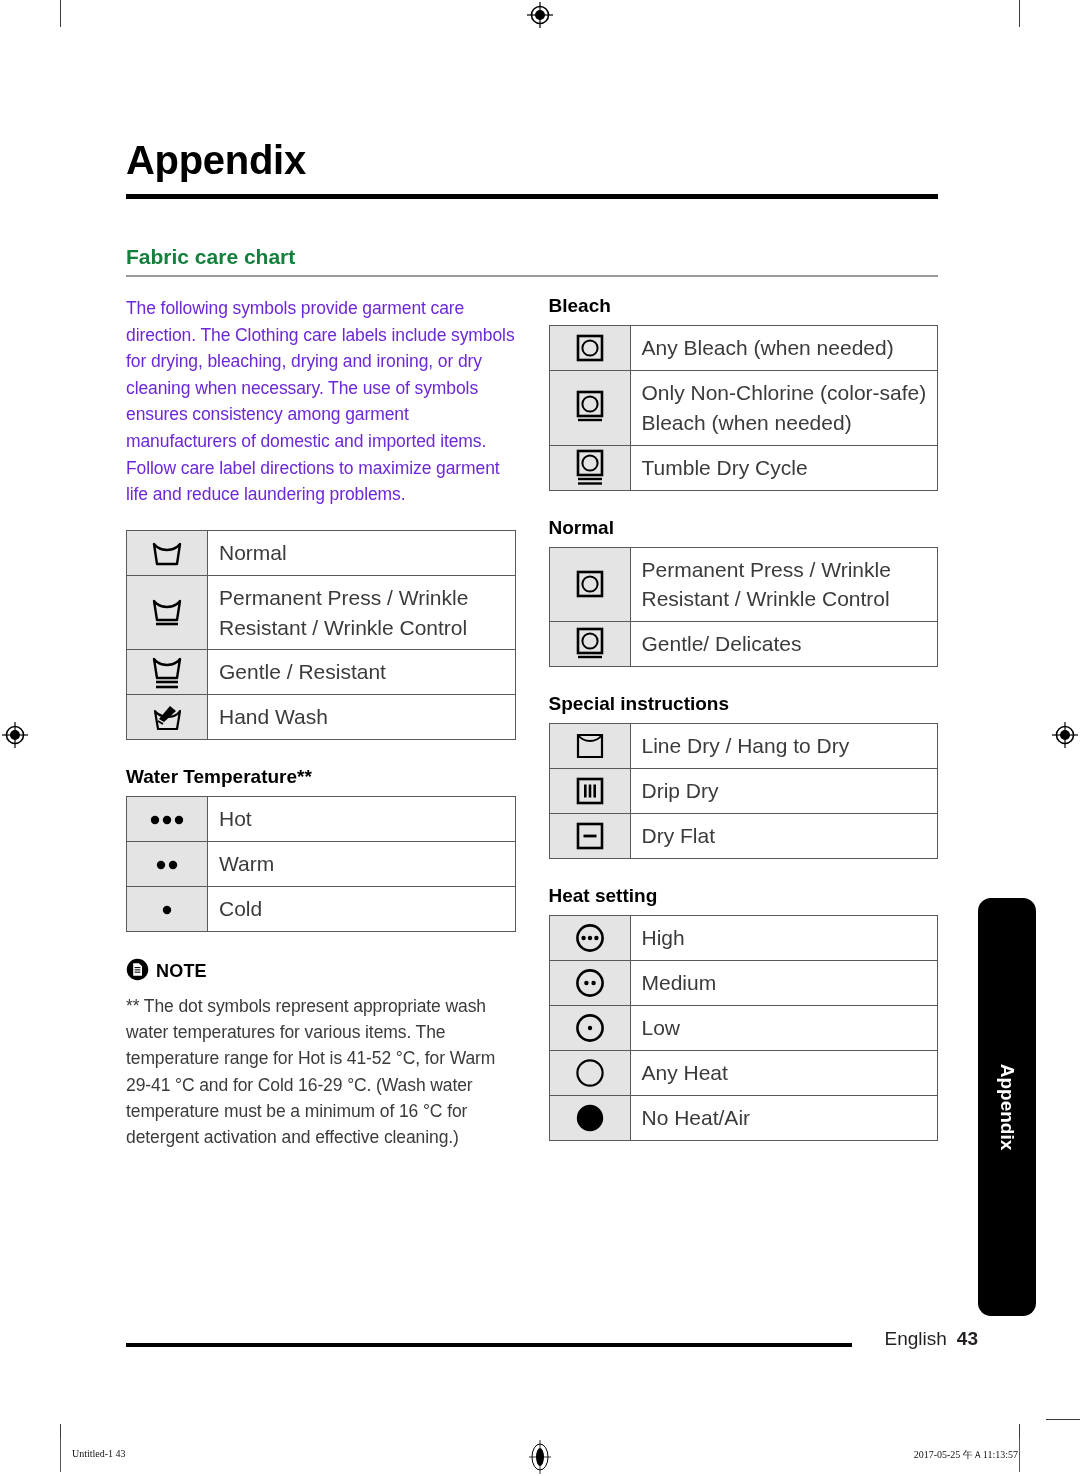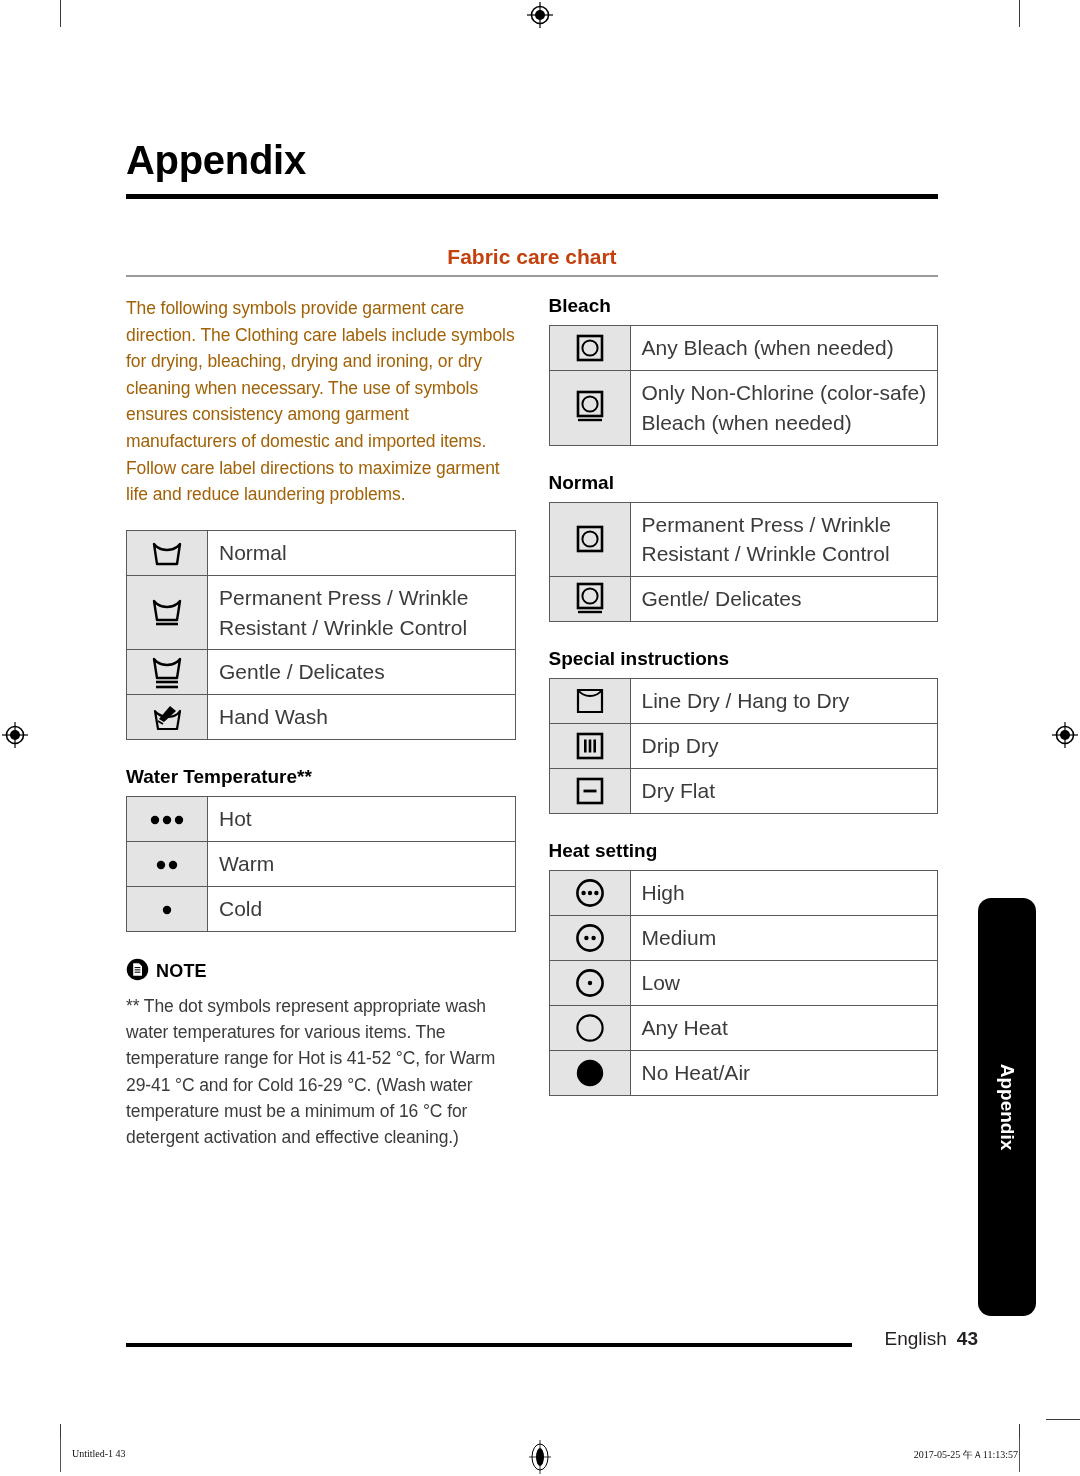--- a/index.html
+++ b/index.html
@@ -56,43 +56,42 @@
     height: 5px;
     background: #000;
     width: 100%;
     margin-bottom: 46px;
   }
 
   .section-title {
     font-size: 21px;
     font-weight: bold;
     margin: 0 0 6px 0;
-    color: #c2410c;
-    text-align: center;
+    color: #15803d;
   }
   .section-rule {
     height: 2px;
     background: #9a9a9a;
     width: 100%;
     margin-bottom: 18px;
   }
 
   .cols {
     display: flex;
     gap: 33px;
   }
   .col {
     width: 390px;
   }
 
   p.intro {
     font-size: 17.5px;
     line-height: 1.52;
     margin: 0 0 22px 0;
-    color: #a16207;
+    color: #6d28d9;
     letter-spacing: -0.1px;
   }
 
   h3.sub {
     font-size: 19px;
     font-weight: bold;
     color: #000;
     margin: 0 0 8px 0;
   }
   h3.sub.spaced { margin-top: 26px; }
@@ -290,21 +289,21 @@
             </tr>
             <tr>
               <td class="sym">
                 <svg width="34" height="35" viewBox="0 0 34 35" aria-hidden="true">
                   <path d="M4 4 C4 4 8 10 17 10 C26 10 30 4 30 4 L27 23 L7 23 Z" fill="none" stroke="#000" stroke-width="2.4" stroke-linejoin="round"></path>
                   <line x1="6" y1="27" x2="28" y2="27" stroke="#000" stroke-width="2.6"></line>
                   <line x1="6" y1="32" x2="28" y2="32" stroke="#000" stroke-width="2.6"></line>
                 </svg>
               </td>
               <td class="lbl">
-                <span>Gentle / Delicates</span>
+                <span>Gentle / Resistant</span>
               </td>
             </tr>
             <tr>
               <td class="sym">
                 <svg width="34" height="30" viewBox="0 0 34 30" aria-hidden="true">
                   <path d="M5 9 C5 9 9 15 18 15 C27 15 30 9 30 9 L27 27 L8 27 Z" fill="none" stroke="#000" stroke-width="2.2" stroke-linejoin="round"></path>
                   <path d="M9 17 L20 4 L26 9 L14 20 Z" fill="#000"></path>
                   <path d="M8 19 L13 22" stroke="#000" stroke-width="2"></path>
                 </svg>
               </td>
@@ -392,20 +391,33 @@
                   <rect x="3" y="2" width="24" height="24" fill="none" stroke="#000" stroke-width="2.6"></rect>
                   <circle cx="15" cy="14" r="7.6" fill="none" stroke="#000" stroke-width="2"></circle>
                   <line x1="3" y1="30" x2="27" y2="30" stroke="#000" stroke-width="2.4"></line>
                 </svg>
               </td>
               <td class="lbl">
                 <span class="l2">Only Non-Chlorine (color-safe)</span>
                 <span class="l2">Bleach (when needed)</span>
               </td>
             </tr>
+            <tr>
+              <td class="sym">
+                <svg width="30" height="38" viewBox="0 0 30 38" aria-hidden="true">
+                  <rect x="3" y="2" width="24" height="24" fill="none" stroke="#000" stroke-width="2.6"></rect>
+                  <circle cx="15" cy="14" r="7.6" fill="none" stroke="#000" stroke-width="2"></circle>
+                  <line x1="3" y1="30" x2="27" y2="30" stroke="#000" stroke-width="2.4"></line>
+                  <line x1="3" y1="34.5" x2="27" y2="34.5" stroke="#000" stroke-width="2.4"></line>
+                </svg>
+              </td>
+              <td class="lbl">
+                <span>Tumble Dry Cycle</span>
+              </td>
+            </tr>
           </tbody>
         </table>
 
         <h3 class="sub spaced">Normal</h3>
         <table class="care">
           <tbody>
             <tr>
               <td class="sym">
                 <svg width="30" height="30" viewBox="0 0 30 30" aria-hidden="true">
                   <rect x="3" y="3" width="24" height="24" fill="none" stroke="#000" stroke-width="2.6"></rect>

